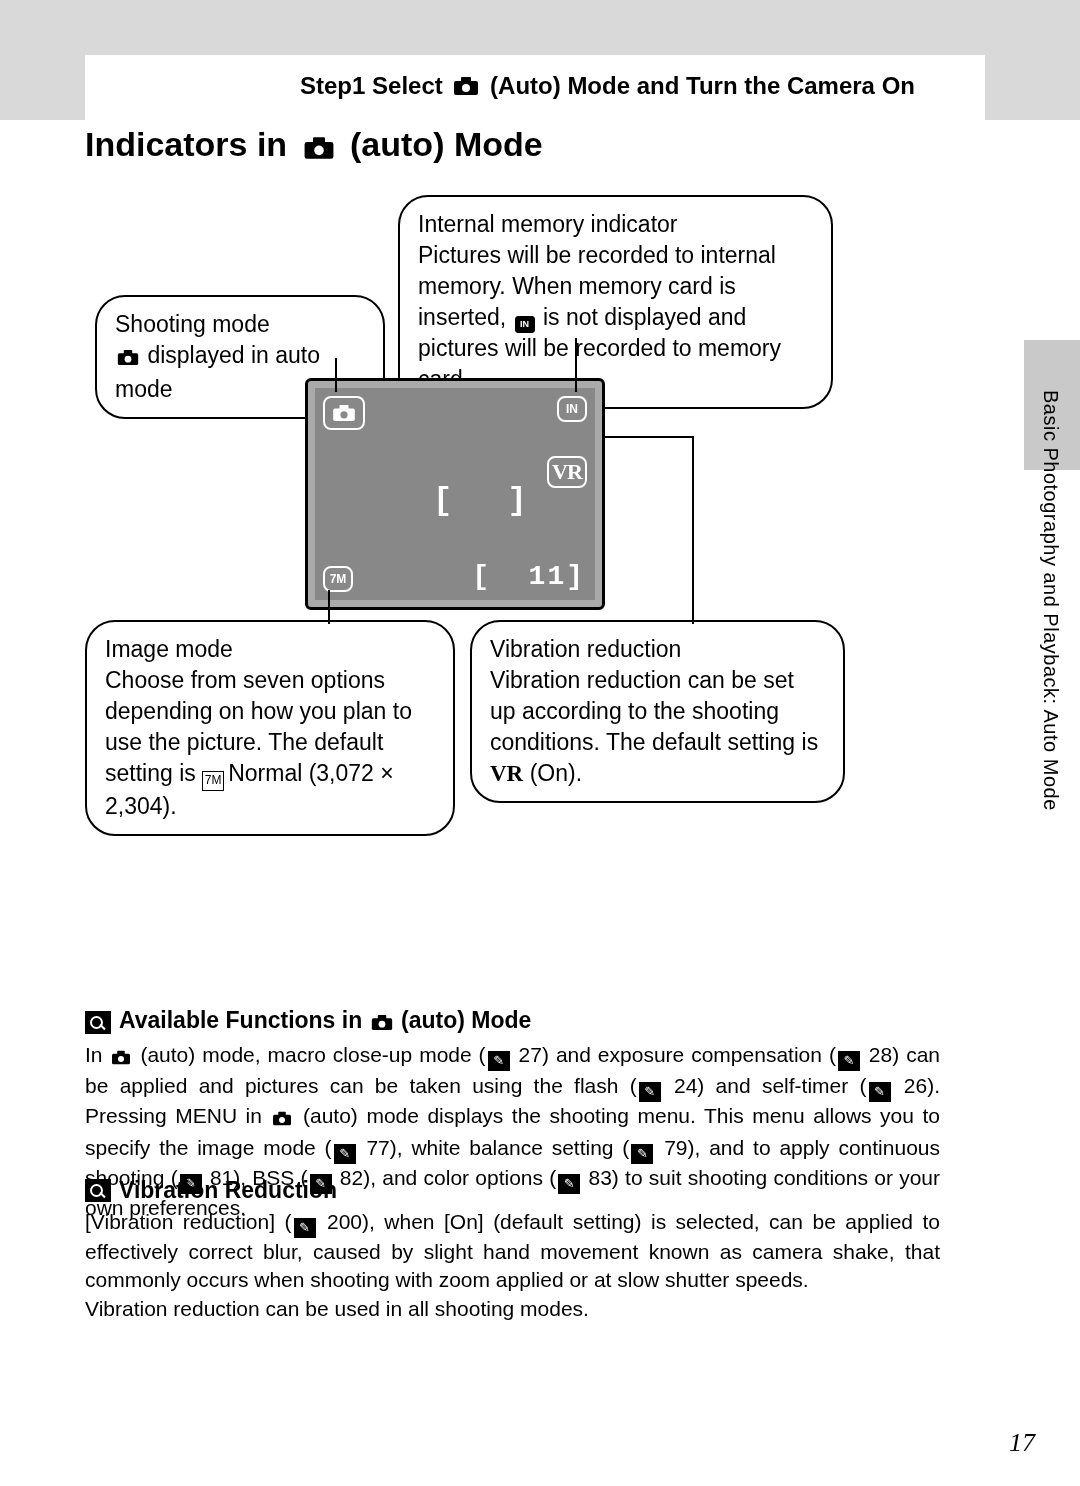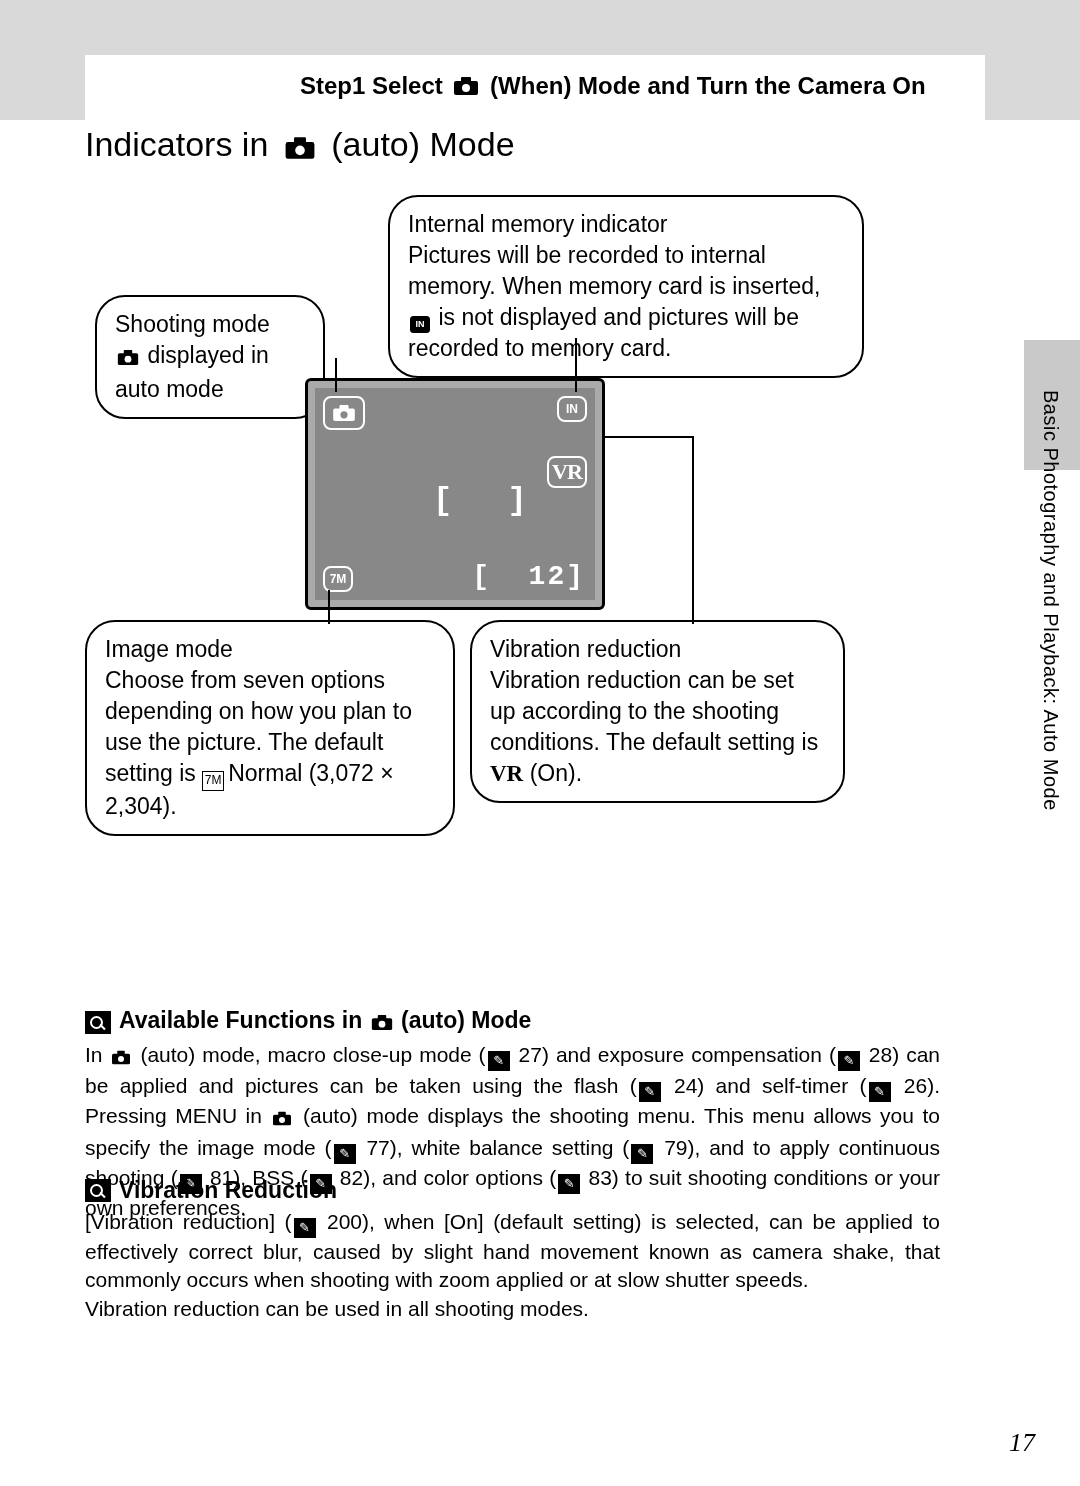--- a/index.html
+++ b/index.html
@@ -31,21 +31,21 @@
   }
   .head-cam-icon {
     display: inline-block;
     vertical-align: middle;
     margin: 0 4px;
   }
   .main-title {
     position: absolute;
     top: 125px; left: 85px;
     font-size: 34px;
-    font-weight: normal;
+    font-weight: bold;
   }
   .title-cam-icon { display: inline-block; vertical-align: -4px; margin: 0 6px; }
   .side-tab {
     position: absolute;
     top: 340px; right: 0;
     width: 56px; height: 130px;
     background: #c9c9c9;
   }
   .side-text {
     position: absolute;
@@ -56,22 +56,22 @@
   }
   .callout {
     position: absolute;
     border: 2.5px solid #000;
     border-radius: 30px;
     padding: 12px 18px;
     font-size: 23px;
     line-height: 1.35;
     background: #fff;
   }
-  .callout-shooting { top: 295px; left: 95px; width: 230px; }
-  .callout-memory  { top: 195px; left: 388px; width: 476px; }
+  .callout-shooting { top: 295px; left: 95px; width: 290px; }
+  .callout-memory  { top: 195px; left: 398px; width: 435px; }
   .callout-image   { top: 620px; left: 85px; width: 370px; }
   .callout-vr      { top: 620px; left: 470px; width: 375px; }
   .lcd-frame {
     position: absolute;
     top: 378px; left: 305px;
     width: 300px; height: 232px;
     border: 3px solid #000;
     border-radius: 6px;
     background: #aaa;
   }
@@ -216,21 +216,21 @@
 <div class="top-white"></div>
 <div class="running-head">
   <span>Step1 Select</span>
   <span class="head-cam-icon">
     <svg width="26" height="20" viewBox="0 0 26 20">
         <rect x="1" y="5" width="24" height="14" rx="2" fill="#000"></rect>
         <rect x="8" y="1" width="10" height="6" rx="1" fill="#000"></rect>
         <circle cx="13" cy="12" r="4" fill="#fff"></circle>
       </svg>
   </span>
-  <span>(When) Mode and Turn the Camera On</span>
+  <span>(Auto) Mode and Turn the Camera On</span>
 </div>
 
 <div class="main-title">
   <span>Indicators in</span>
   <span class="title-cam-icon">
     <svg width="32" height="24" viewBox="0 0 26 20">
         <rect x="1" y="5" width="24" height="14" rx="2" fill="#000"></rect>
         <rect x="8" y="1" width="10" height="6" rx="1" fill="#000"></rect>
         <circle cx="13" cy="12" r="4" fill="#fff"></circle>
       </svg>
@@ -285,21 +285,21 @@
     <div class="rounded-chip chip-tr">
       <span class="in-txt">IN</span>
     </div>
     <div class="rounded-chip chip-mr">
       <span class="vr-txt">VR</span>
     </div>
     <div class="rounded-chip chip-bl">
       <span class="px-txt">7M</span>
     </div>
     <div class="af-brackets">[ ]</div>
-    <div class="count">[&nbsp;&nbsp;<span>12</span>]</div>
+    <div class="count">[&nbsp;&nbsp;<span>11</span>]</div>
   </div>
 </div>
 
 <div class="leader l-shoot"></div>
 <div class="leader l-mem"></div>
 <div class="leader l-vr"></div>
 <div class="leader l-vr2"></div>
 <div class="leader l-img"></div>
 
 <div class="notes notes-1">

